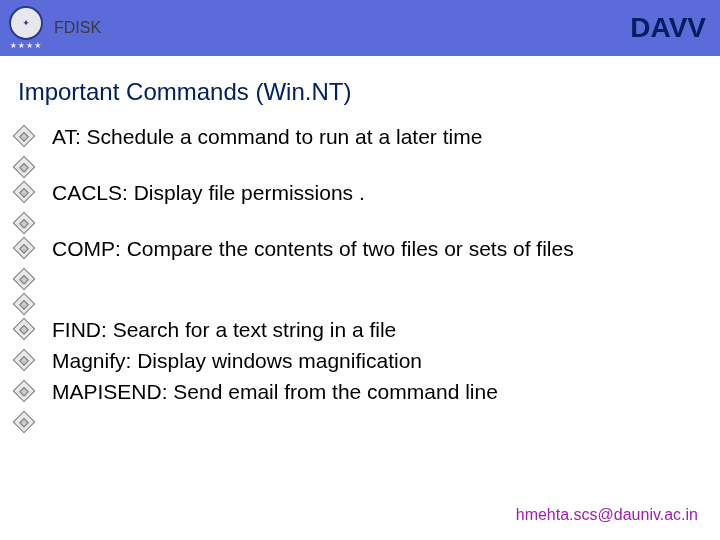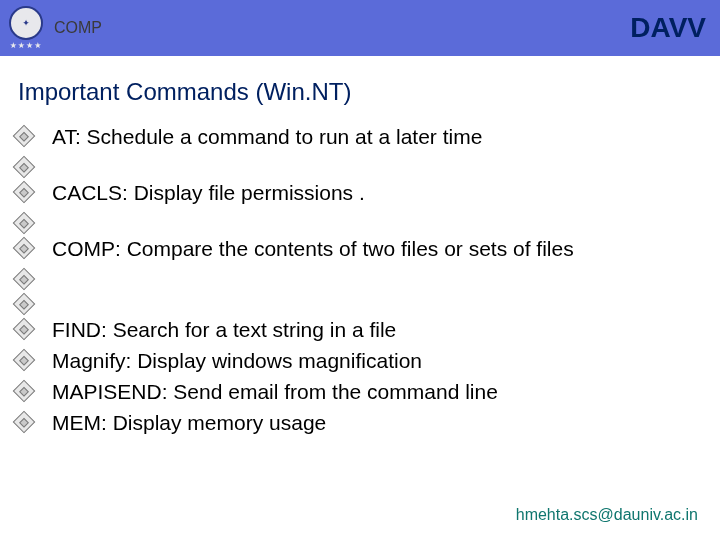--- a/index.html
+++ b/index.html
@@ -94,34 +94,34 @@
   }
   .item-text {
     color: #000;
     font-size: 21px;
     line-height: 26px;
   }
   .footer {
     position: absolute;
     bottom: 16px;
     right: 22px;
-    color: #0f766e;
+    color: #a21caf;
     font-size: 16px;
   }
 </style>
 </head>
 <body>
 
 <div class="header">
   <div class="header-left">
     <div class="logo">
       <div class="logo-top">✦</div>
       <div class="logo-stars">★★★★</div>
     </div>
-    <div class="scsit">COMP</div>
+    <div class="scsit">FDISK</div>
   </div>
   <div class="davv">DAVV</div>
 </div>
 
 <div class="title">Important Commands (Win.NT)</div>
 
 <div class="list">
   <div class="item">
     <div class="bullet">
         <div class="bullet-inner"></div>
@@ -175,17 +175,16 @@
   <div class="item">
     <div class="bullet">
         <div class="bullet-inner"></div>
       </div>
     <div class="item-text">MAPISEND: Send email from the command line</div>
   </div>
   <div class="item">
     <div class="bullet">
         <div class="bullet-inner"></div>
       </div>
-    <div class="item-text">MEM: Display memory usage</div>
   </div>
 </div>
 
 <div class="footer">hmehta.scs@dauniv.ac.in</div>
 
 </body></html>

